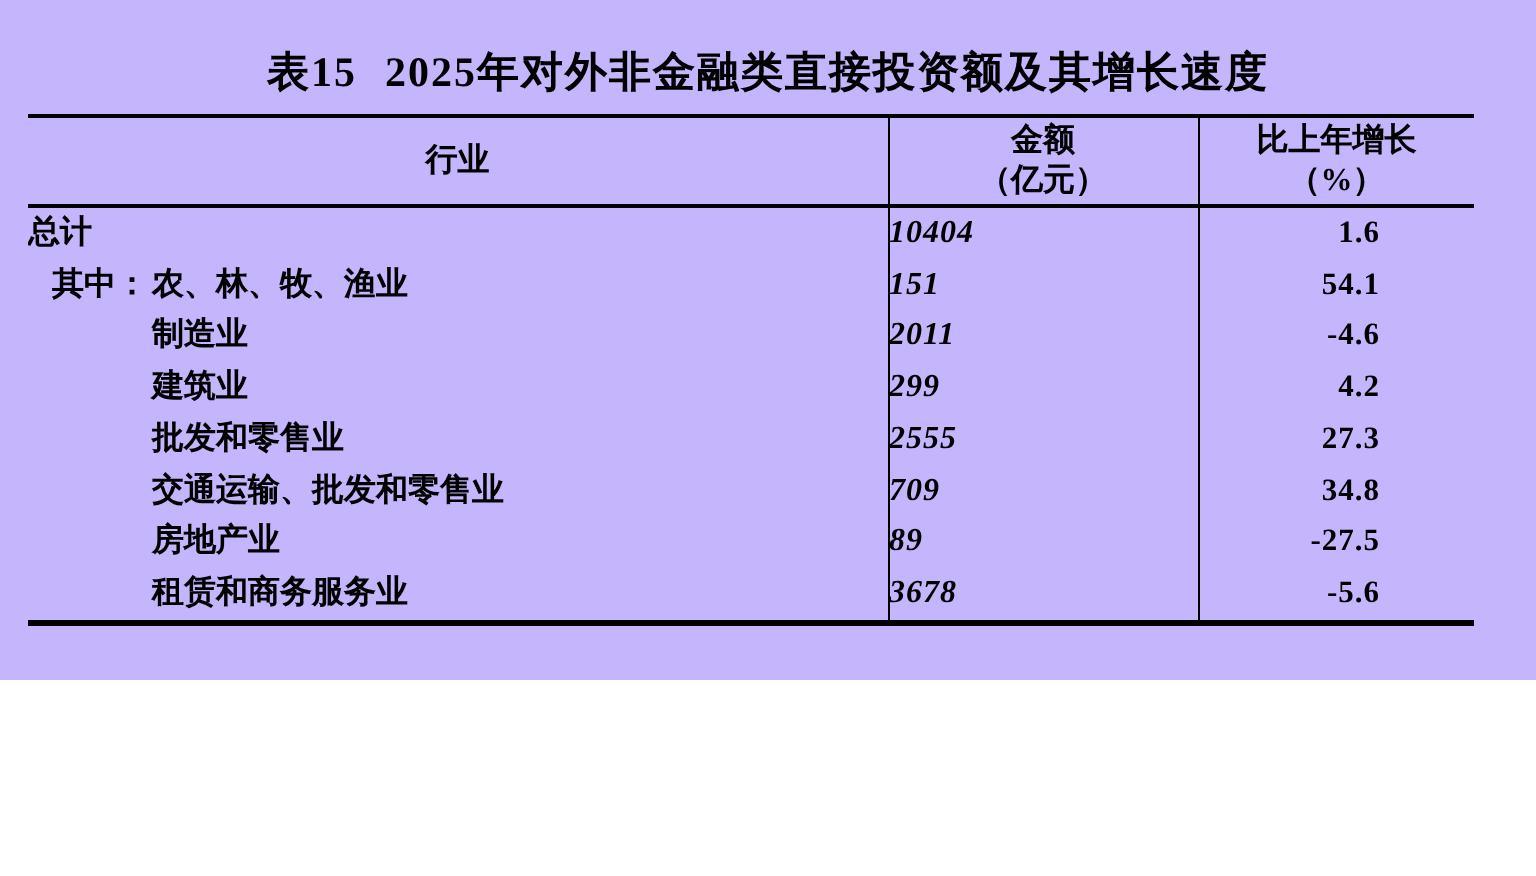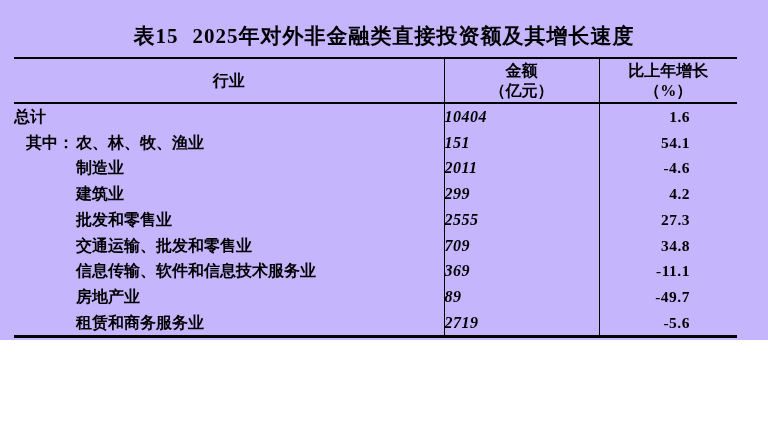--- a/index.html
+++ b/index.html
@@ -114,30 +114,25 @@
         <td class="cell-industry"><span class="prefix"></span><span>批发和零售业</span></td>
         <td class="v-line cell-amount">2555</td>
         <td class="v-line cell-growth">27.3</td>
       </tr>
       <tr>
         <td class="cell-industry"><span class="prefix"></span><span>交通运输、批发和零售业</span></td>
         <td class="v-line cell-amount">709</td>
         <td class="v-line cell-growth">34.8</td>
       </tr>
       <tr>
-        <td class="cell-industry"><span class="prefix"></span><span>信息传输、软件和信息技术服务业</span></td>
-        <td class="v-line cell-amount">369</td>
-        <td class="v-line cell-growth">-11.1</td>
-      </tr>
-      <tr>
         <td class="cell-industry"><span class="prefix"></span><span>房地产业</span></td>
         <td class="v-line cell-amount">89</td>
-        <td class="v-line cell-growth">-49.7</td>
+        <td class="v-line cell-growth">-27.5</td>
       </tr>
       <tr>
         <td class="cell-industry"><span class="prefix"></span><span>租赁和商务服务业</span></td>
-        <td class="v-line cell-amount">2719</td>
+        <td class="v-line cell-amount">3678</td>
         <td class="v-line cell-growth">-5.6</td>
       </tr>
     </tbody>
   </table>
 
 </div>
 
 </body></html>

